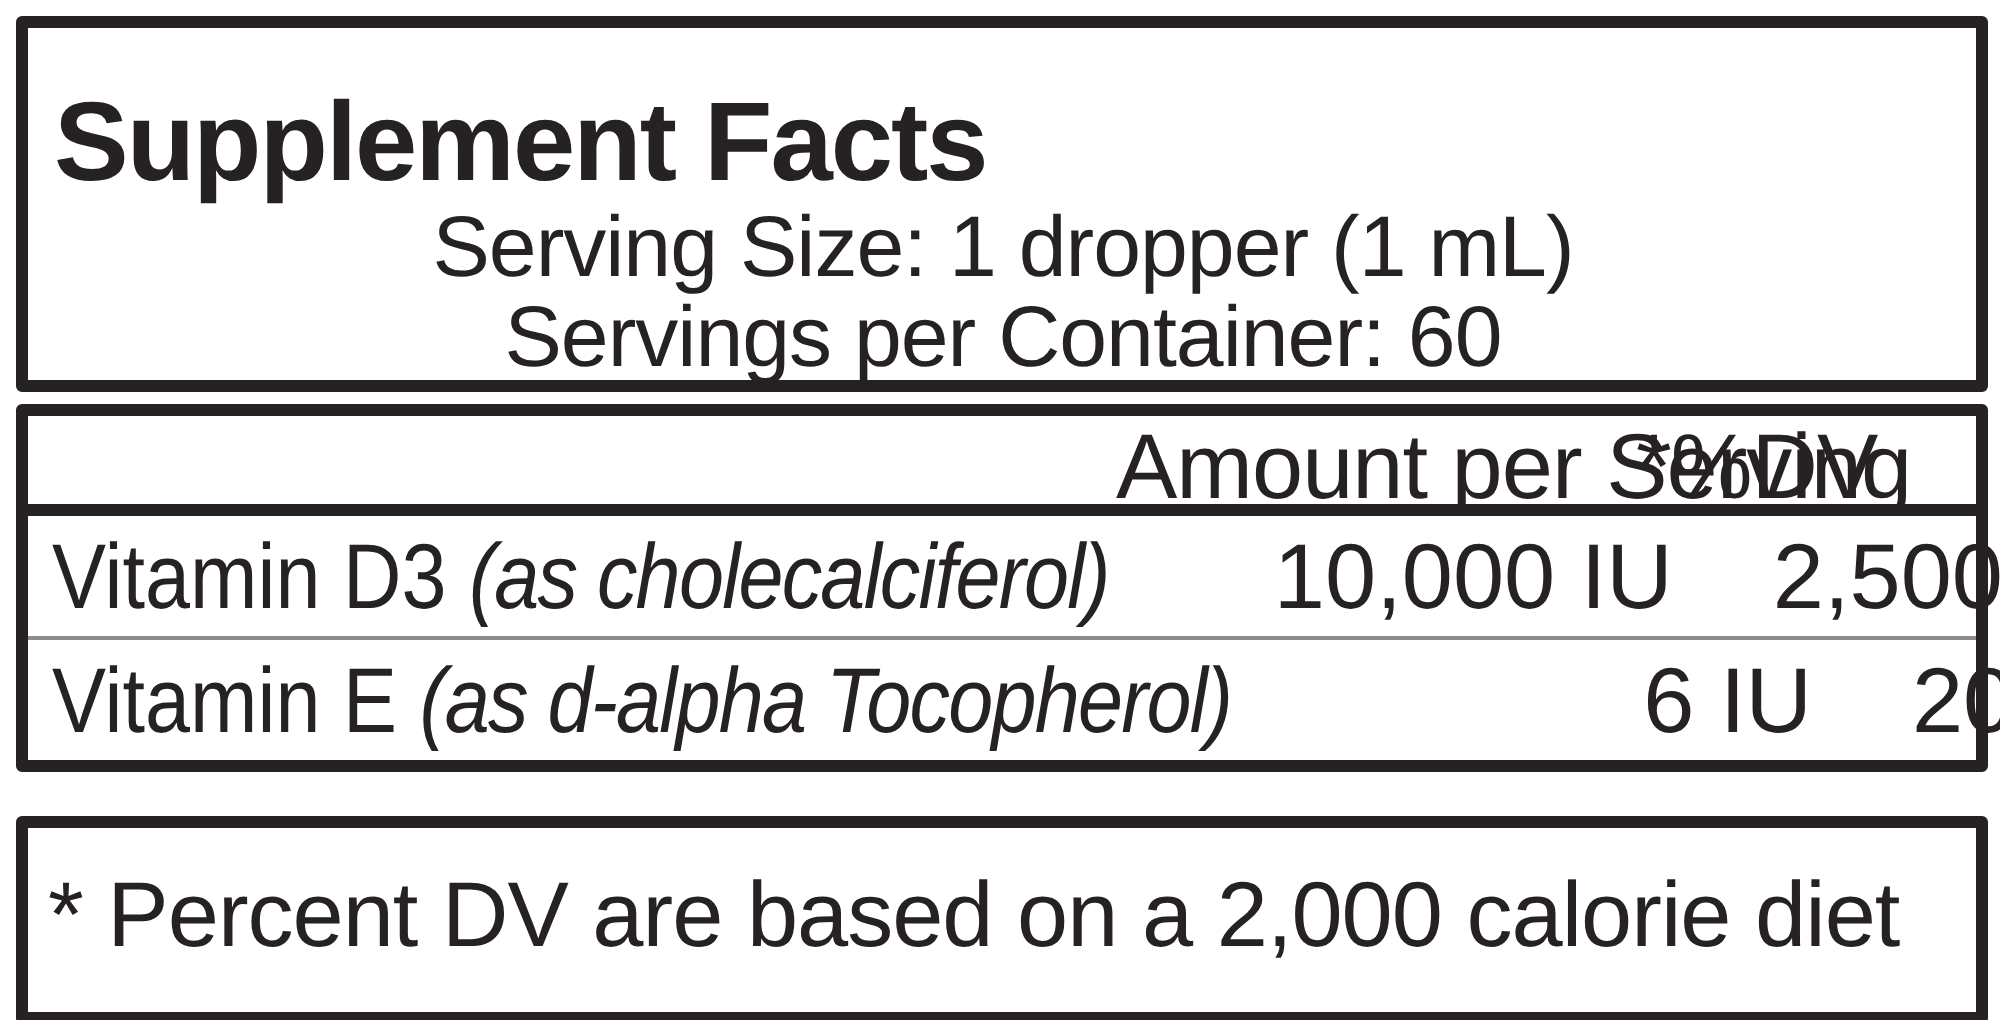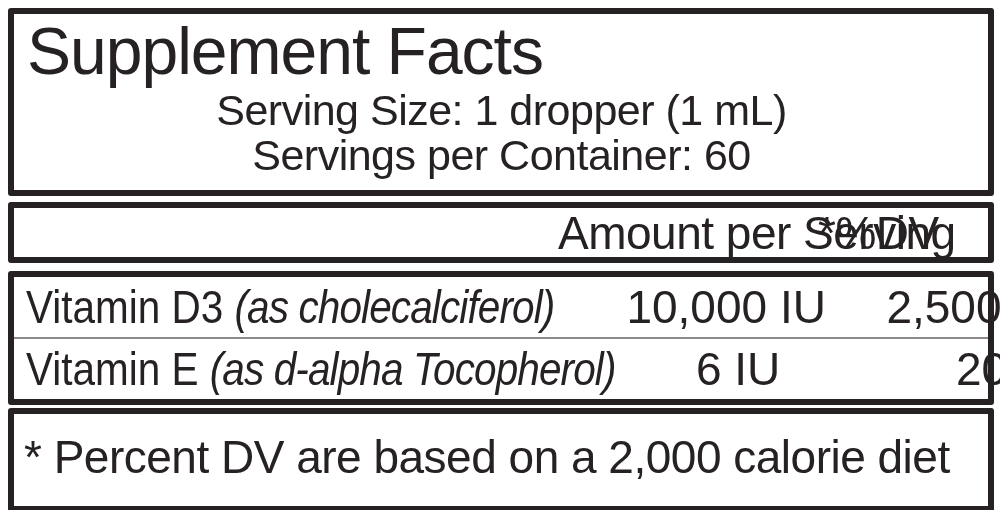--- a/index.html
+++ b/index.html
@@ -19,25 +19,26 @@
     position: absolute;
     left: 8px;
     width: 986px;
     background: #ffffff;
     border: 6px solid #262123;
     border-radius: 3px;
   }
   
   .box-title { top: 8px; height: 188px; padding: 4px 12px 0 13px; }
   .label-title {
-    font-size: 66px;
-    font-weight: normal;
+    font-size: 56px;
+    font-weight: bold;
     letter-spacing: -1px;
     line-height: 1.02;
     white-space: nowrap;
+    margin-top: 24px;
   }
   .serving-line {
     font-size: 43px;
     line-height: 45px;
     letter-spacing: -0.5px;
     white-space: nowrap;
   }
   .serving-block { margin-top: 3px; text-align: center; }
   
   .box-header { top: 202px; height: 61px; display: flex; align-items: center; padding: 0 12px 0 14px; }
@@ -50,21 +51,21 @@
     white-space: nowrap;
   }
   .col-dv-header {
     width: 208px; flex: 0 0 auto;
     padding-left: 50px;
     font-size: 46px;
     letter-spacing: -0.5px;
     white-space: nowrap;
   }
   
-  .box-rows { top: 271px; height: 134px; display: flex; flex-direction: column; }
+  .box-rows { top: 252px; height: 134px; display: flex; flex-direction: column; }
   .nutrient-row {
     flex: 1 1 0;
     display: flex;
     align-items: center;
     padding: 0 12px 0 12px;
   }
   .row-divider {
     height: 0;
     border-top: 2px solid #8f8b8c;
     margin: 0;
@@ -73,21 +74,21 @@
     flex: 1 1 auto;
     font-size: 46px;
     white-space: nowrap;
     transform: scaleX(0.88);
     transform-origin: left center;
   }
   .cell-name .detail { font-style: italic; letter-spacing: -1px; }
   .cell-amount {
     flex: 0 0 210px;
     width: 210px;
-    text-align: left;
+    text-align: right;
     font-size: 46px;
     white-space: nowrap;
   }
   .cell-dv {
     flex: 0 0 208px;
     width: 208px;
     padding-left: 50px;
     font-size: 46px;
     white-space: nowrap;
   }

